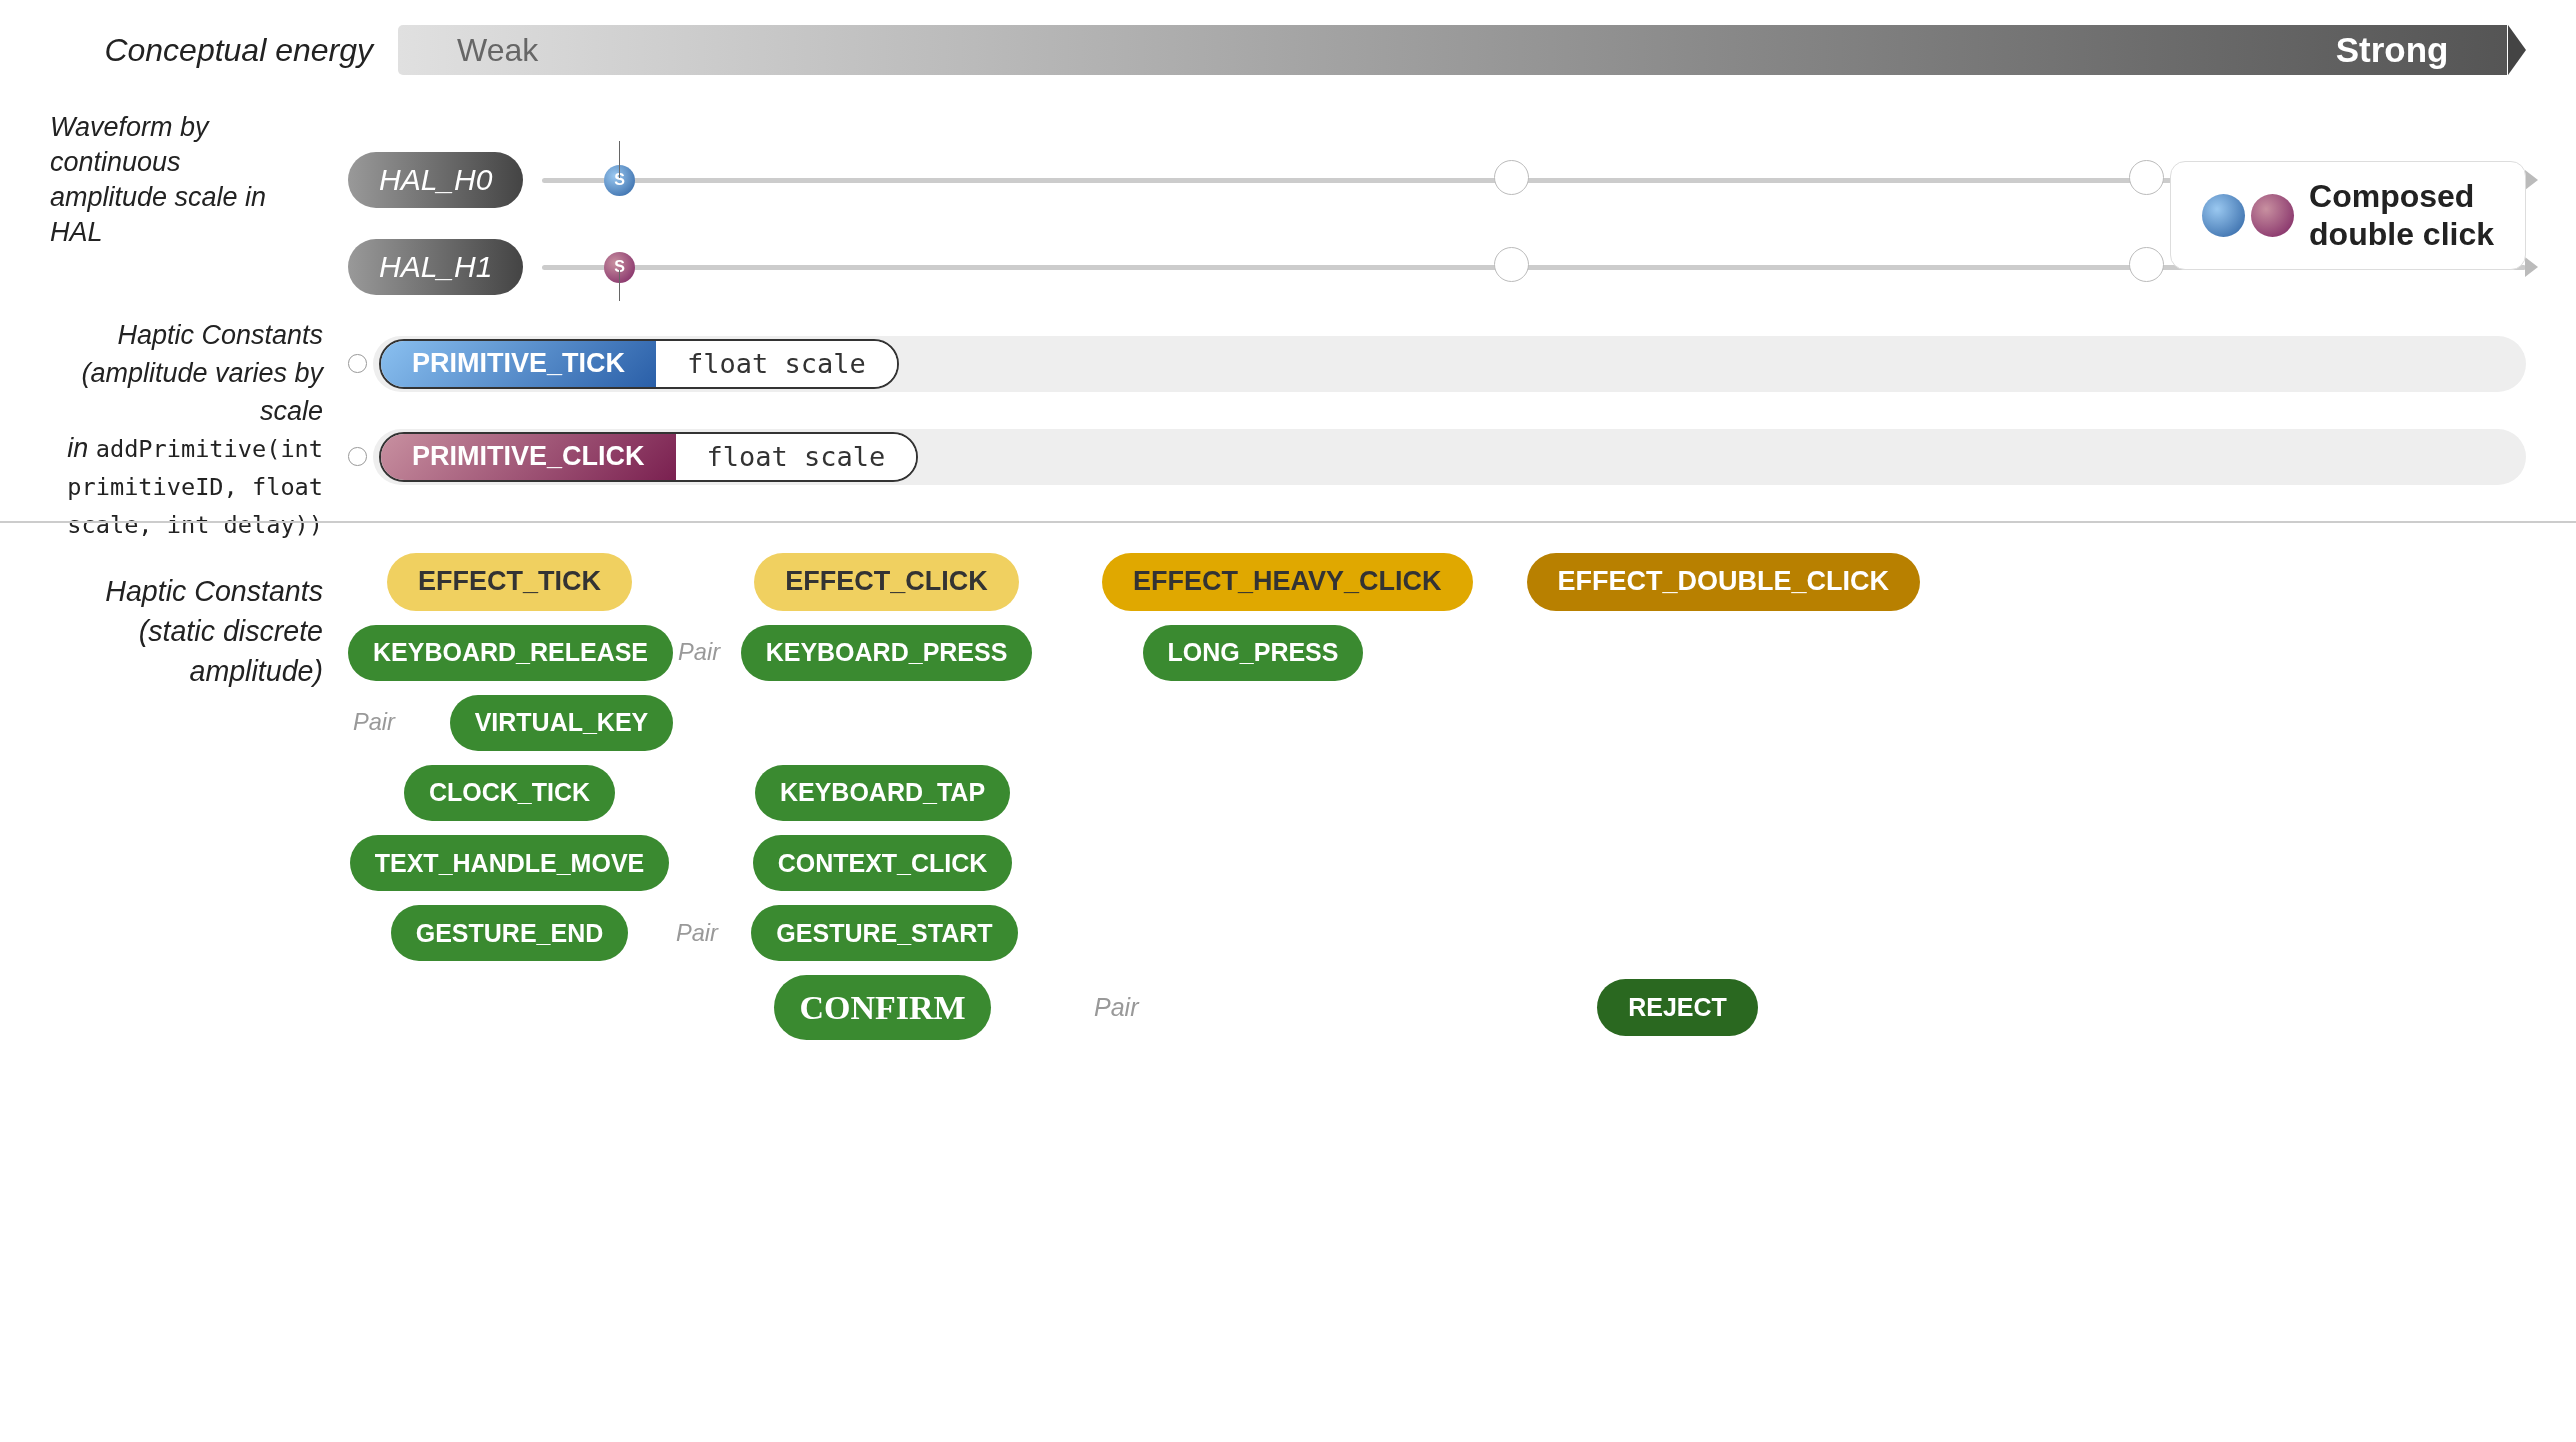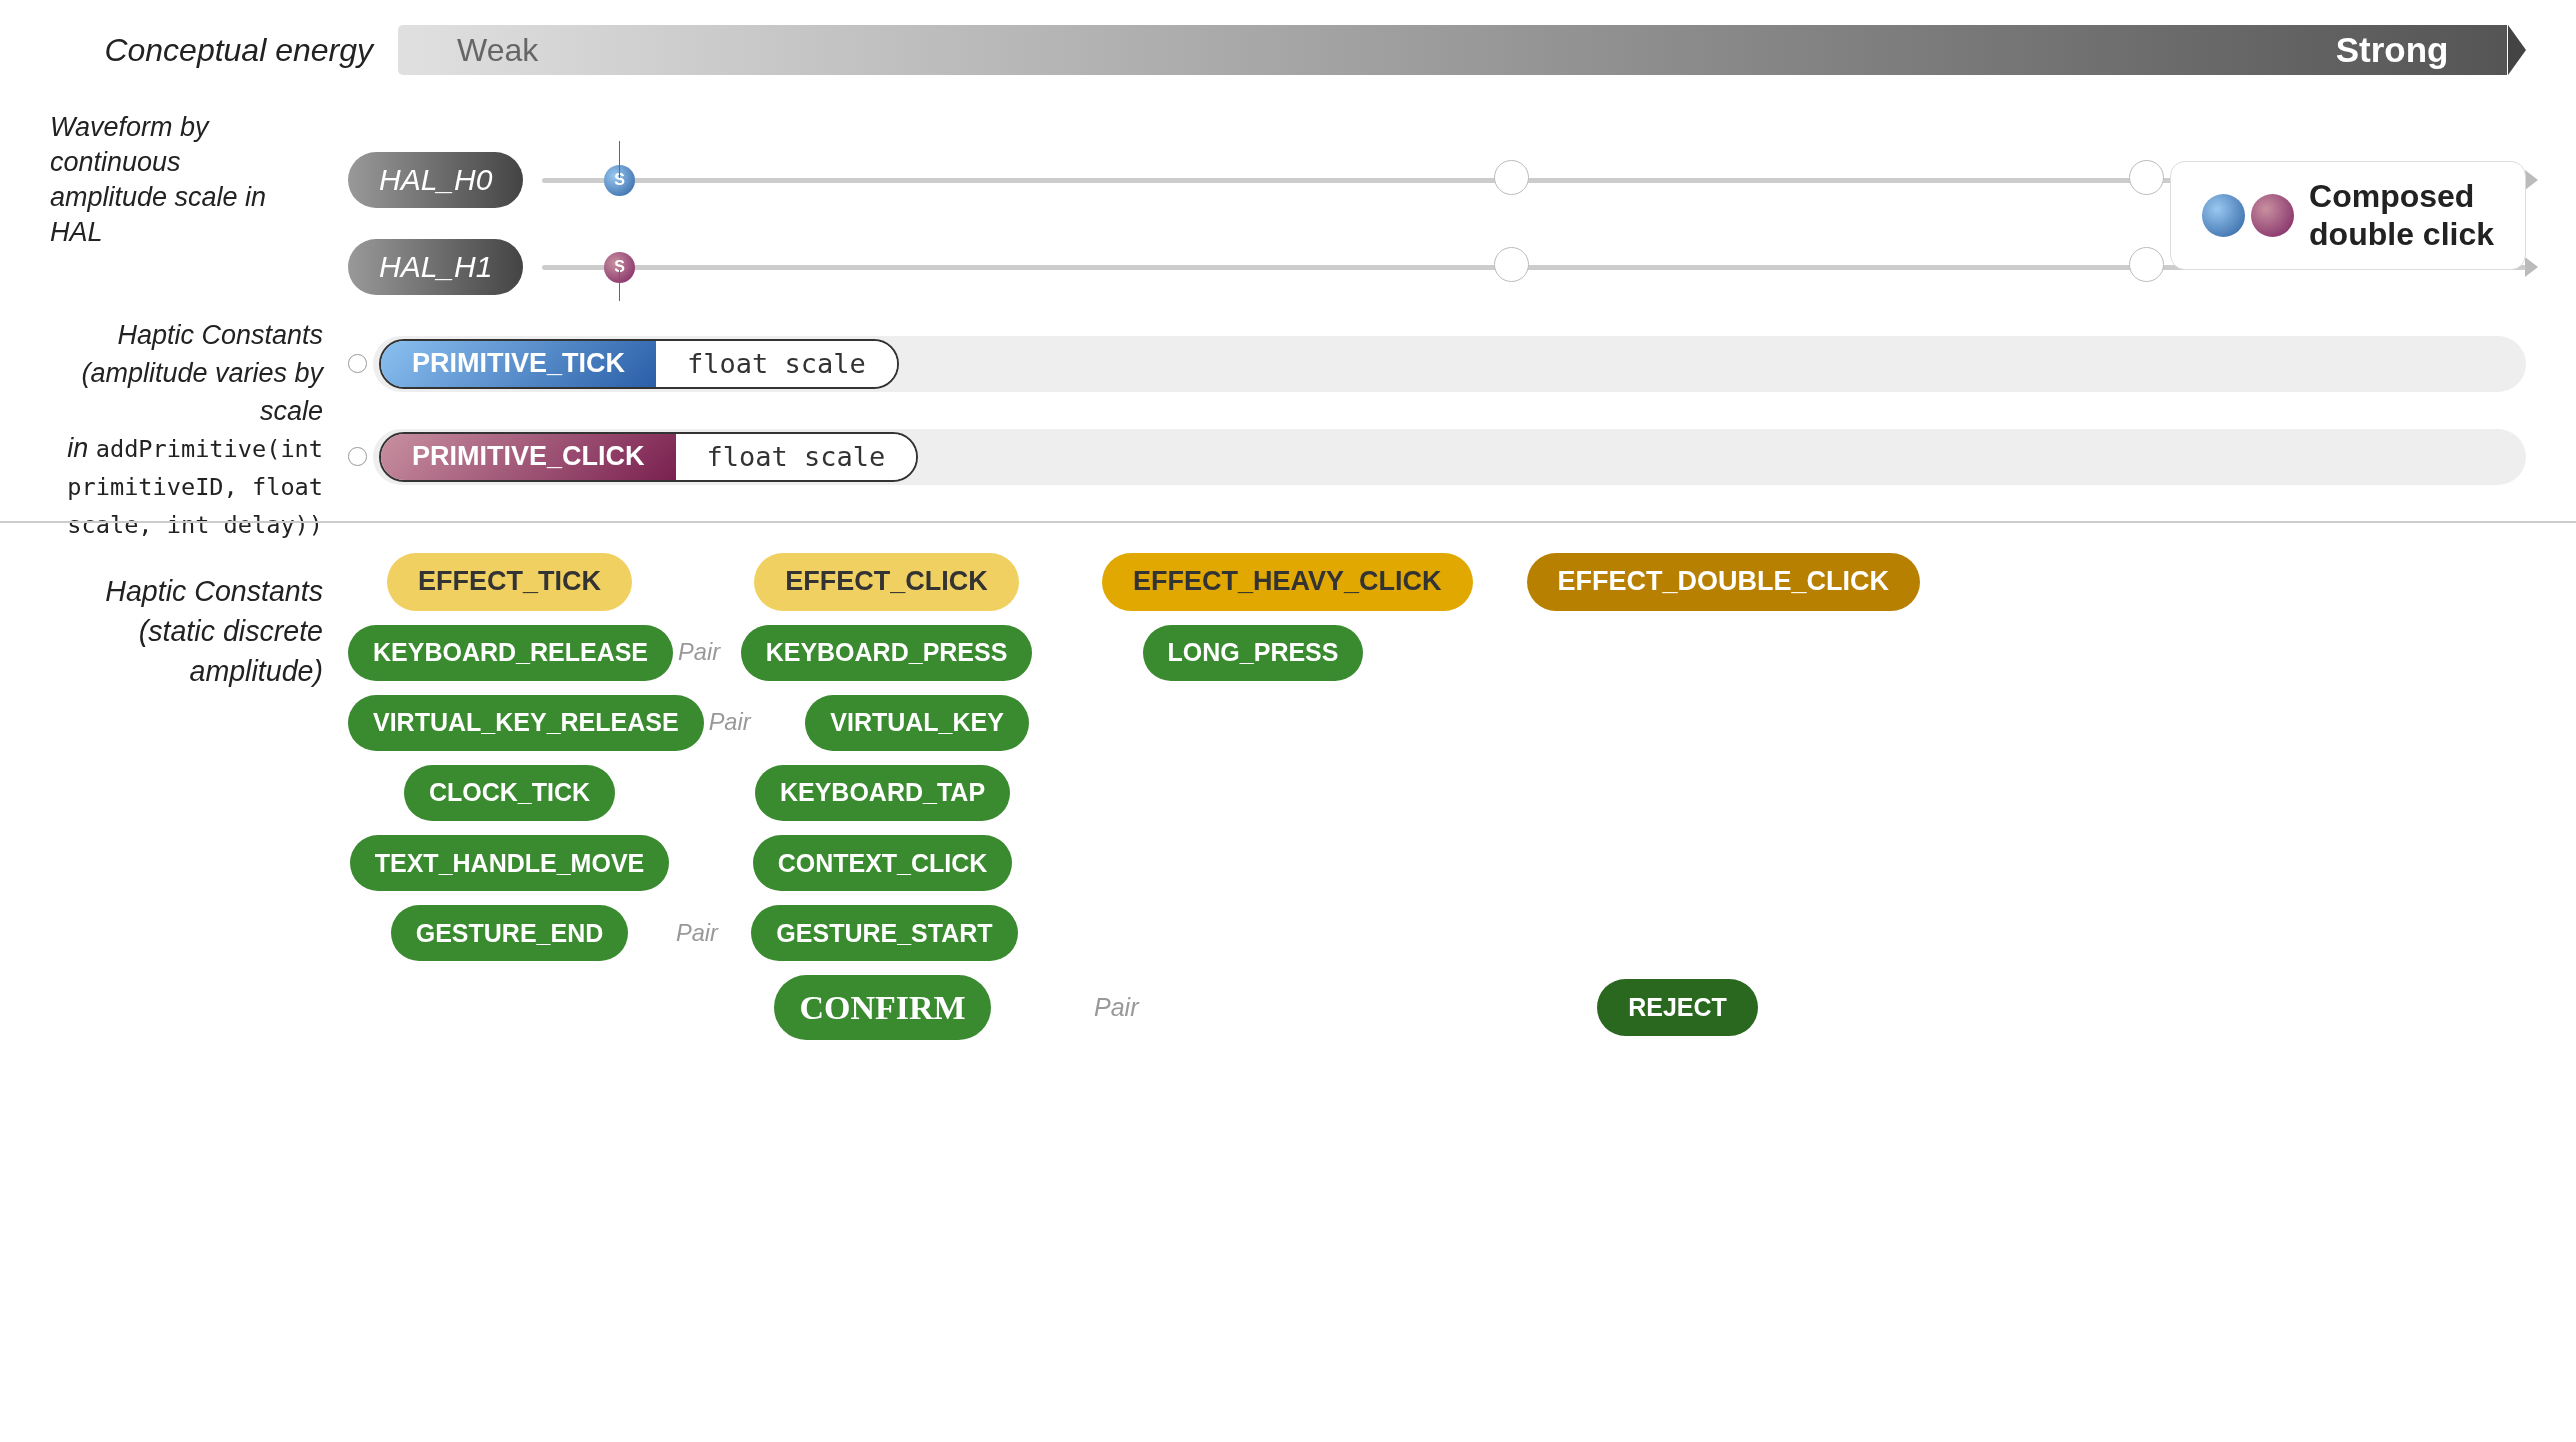--- a/index.html
+++ b/index.html
@@ -160,23 +160,20 @@
           <button style="background:#3a8a30; color:white; border:none; border-radius:37px; font-size:25px; font-weight:bold; padding:13.7px 25px; cursor:pointer; white-space:nowrap;">KEYBOARD_PRESS</button>
         </div>
         <div style="flex:0 0 50px;"></div>
         <div style="flex:0 0 310px; display:flex; justify-content:center;">
           <button style="background:#3a8a30; color:white; border:none; border-radius:37px; font-size:25px; font-weight:bold; padding:13.7px 25px; cursor:pointer; white-space:nowrap;">LONG_PRESS</button>
         </div>
         <div style="flex:1;"></div>
       </div>
 
       <div style="display:flex; gap:0; align-items:center;">
-        <div style="flex:0 0 323px; display:flex; justify-content:center;">
-          <button style="background:#3a8a30; color:white; border:none; border-radius:37px; font-size:25px; font-weight:bold; padding:13.7px 25px; cursor:pointer; white-space:nowrap;">VIRTUAL_KEY_RELEASE</button>
-        </div>
         <div style="flex:0 0 50px; text-align:center; font-style:italic; font-size:23.6px; color:#999; position:relative;">
           <span style="background:white; padding:0 5px; position:relative; z-index:1;">Pair</span>
           <div style="position:absolute; left:0; right:0; top:50%; height:1.2px; background:repeating-linear-gradient(to right, #aaa 0,#aaa 5px, transparent 5px, transparent 10px);"></div>
         </div>
         <div style="flex:0 0 323px; display:flex; justify-content:center;">
           <button style="background:#3a8a30; color:white; border:none; border-radius:37px; font-size:25px; font-weight:bold; padding:13.7px 25px; cursor:pointer; white-space:nowrap;">VIRTUAL_KEY</button>
         </div>
         <div style="flex:1;"></div>
       </div>
 

